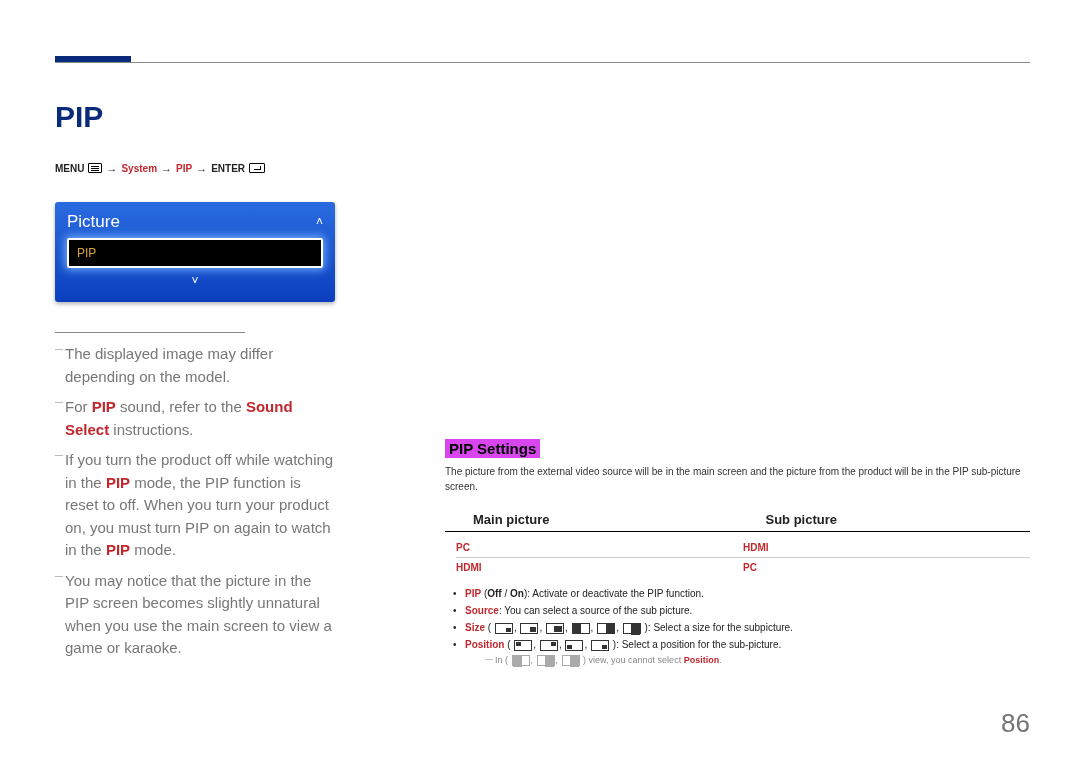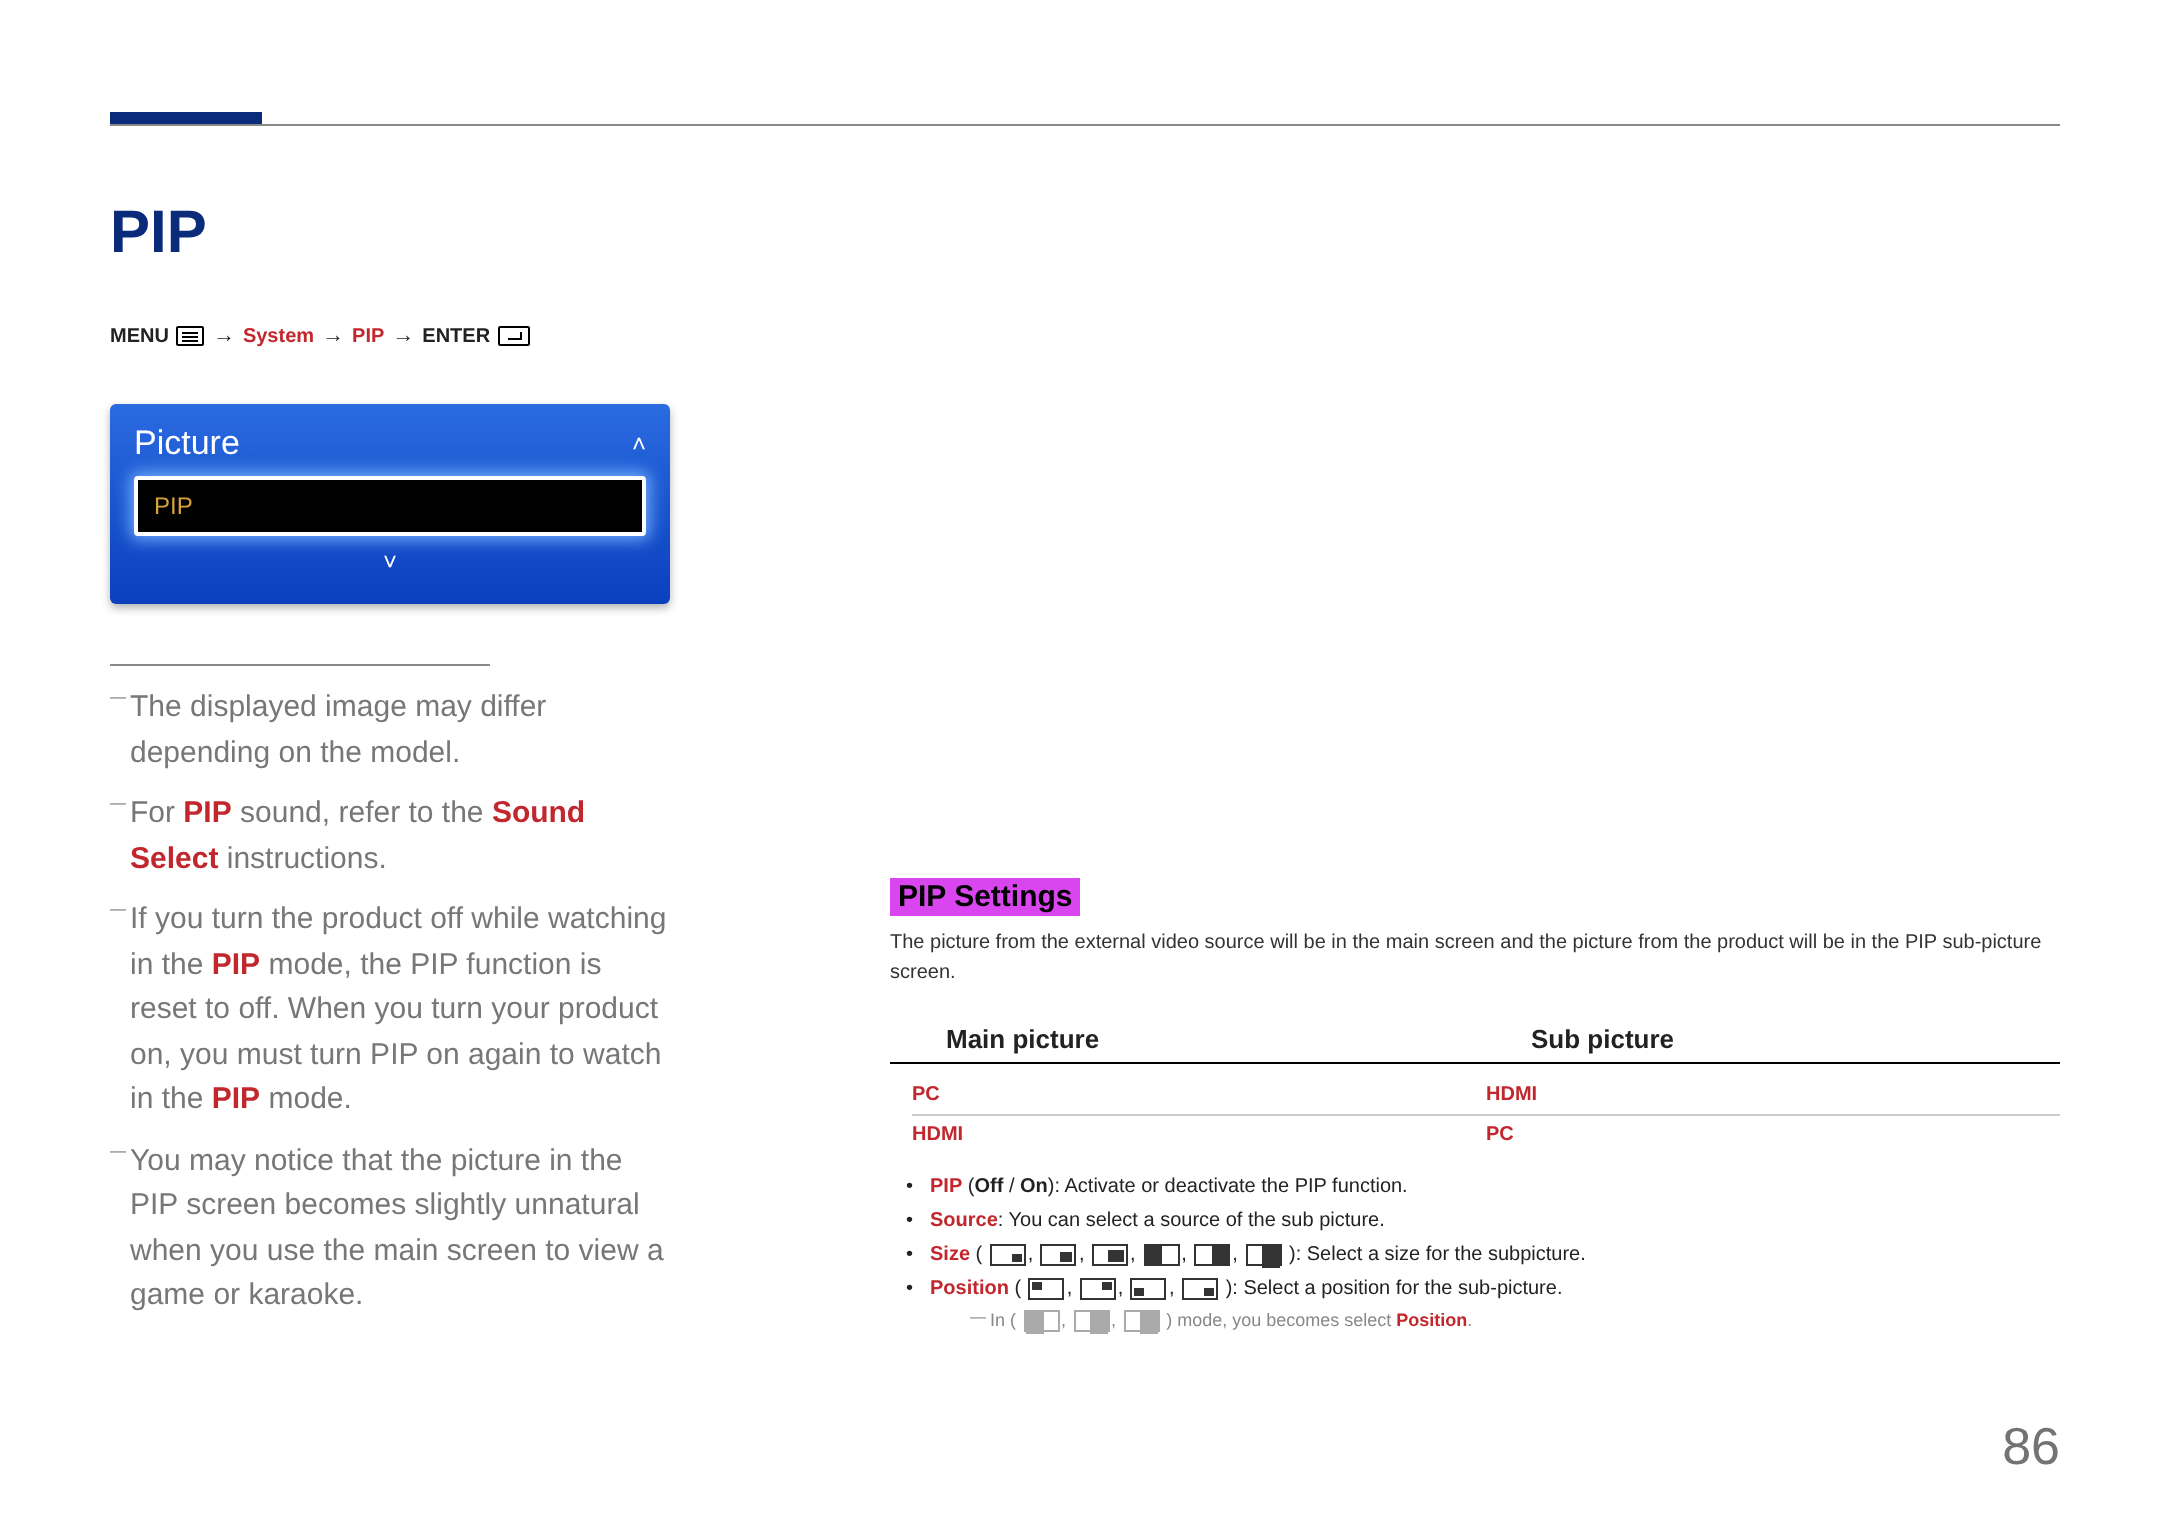--- a/index.html
+++ b/index.html
@@ -210,20 +210,20 @@
         <span class="pip-box p-tl"><span class="sub"></span></span>,
         <span class="pip-box p-tr"><span class="sub"></span></span>,
         <span class="pip-box p-bl"><span class="sub"></span></span>,
         <span class="pip-box p-br"><span class="sub"></span></span>
         <span>): Select a position for the sub-picture.</span>
         <div class="subnote">
           <span>In (</span>
           <span class="grey-box gs1"><span class="sub"></span></span>,
           <span class="grey-box gs2"><span class="sub"></span></span>,
           <span class="grey-box gs3"><span class="sub"></span></span>
-          <span>) mode, you becomes select </span><span class="red">Position</span><span>.</span>
+          <span>) view, you cannot select </span><span class="red">Position</span><span>.</span>
         </div>
       </li>
     </ul>
   </div>
 </div>
 
 <div class="page-num">86</div>
 
 </body></html>

